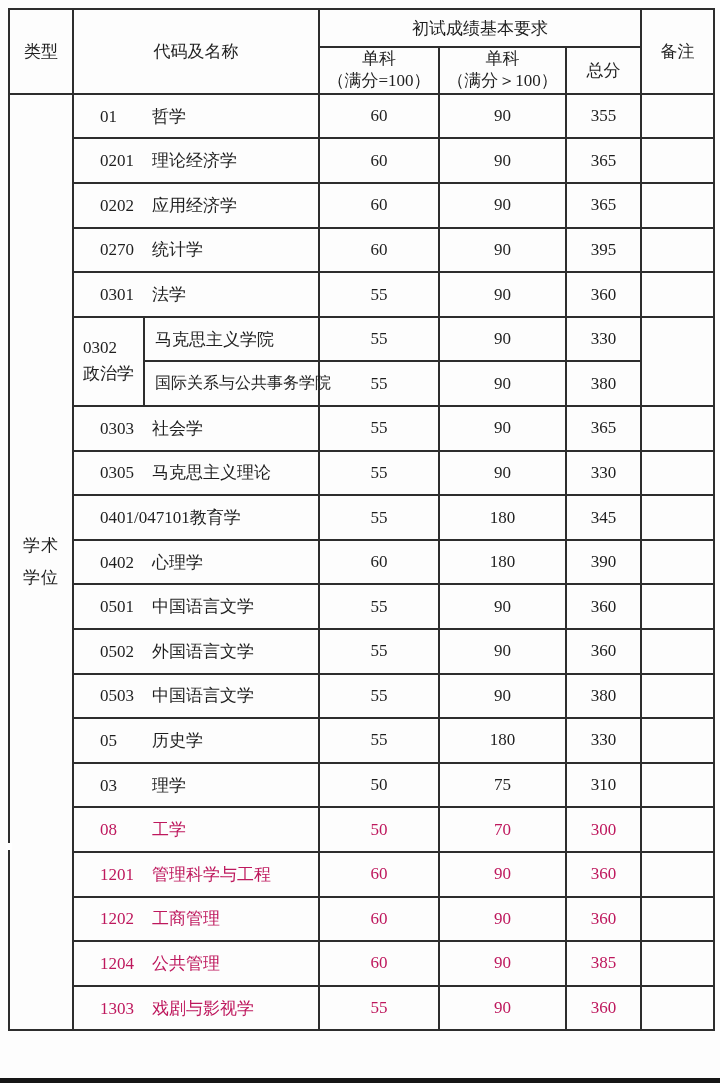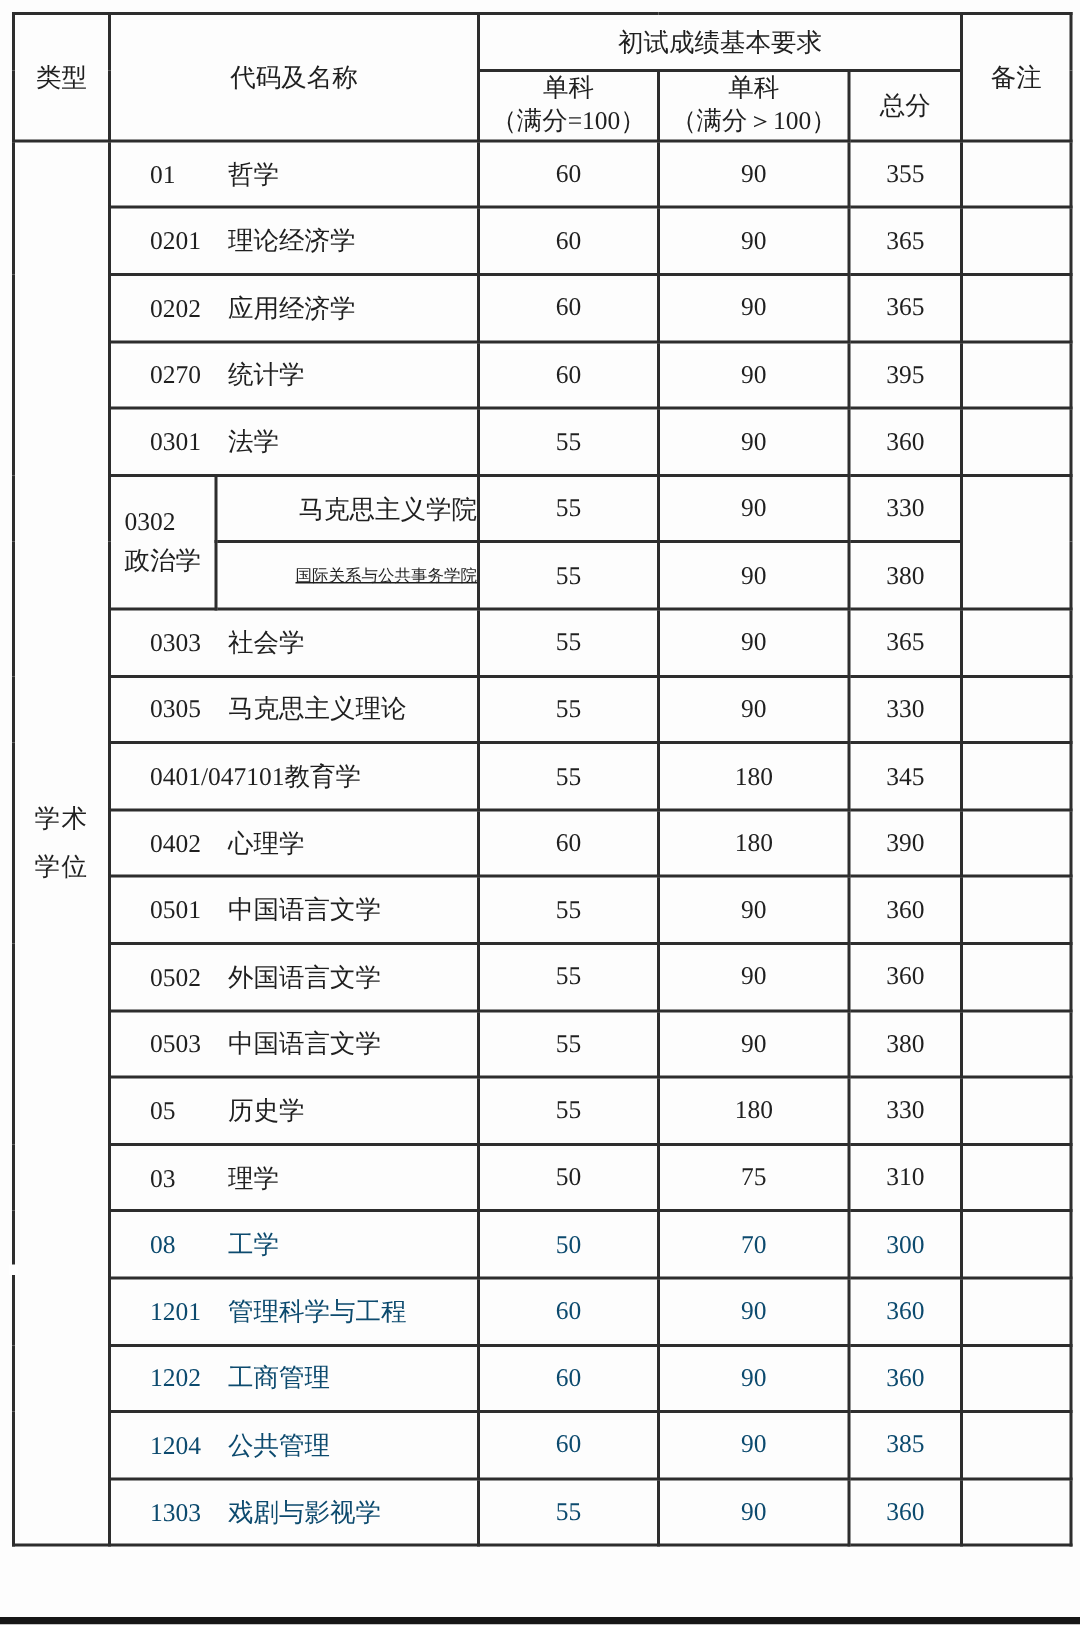--- a/index.html
+++ b/index.html
@@ -49,29 +49,29 @@
     display: inline-block;
     min-width: 52px;
   }
   .code-split-cell {
     text-align: left;
     padding-left: 9px;
     font-size: 16.5px;
     line-height: 1.55;
   }
   .school-cell {
-    text-align: right;
+    text-align: left;
     padding-left: 10px;
     font-size: 16px;
     white-space: nowrap;
   }
-  .school-cell.long { font-size: 11px; text-decoration: underline; }
+  .school-cell.long { font-size: 16px; }
   .score-cell { text-align: center; }
   .remark-cell { background: transparent; }
-  tr.faded td { color: #0c4a6e; }
+  tr.faded td { color: #be185d; }
   .bottom-strip {
     position: absolute;
     left: 0; top: 1078px;
     width: 720px; height: 5px;
     background: #161616;
   }
   .break-artifact {
     position: absolute;
     left: 6px; top: 843px;
     width: 6px; height: 7px;

